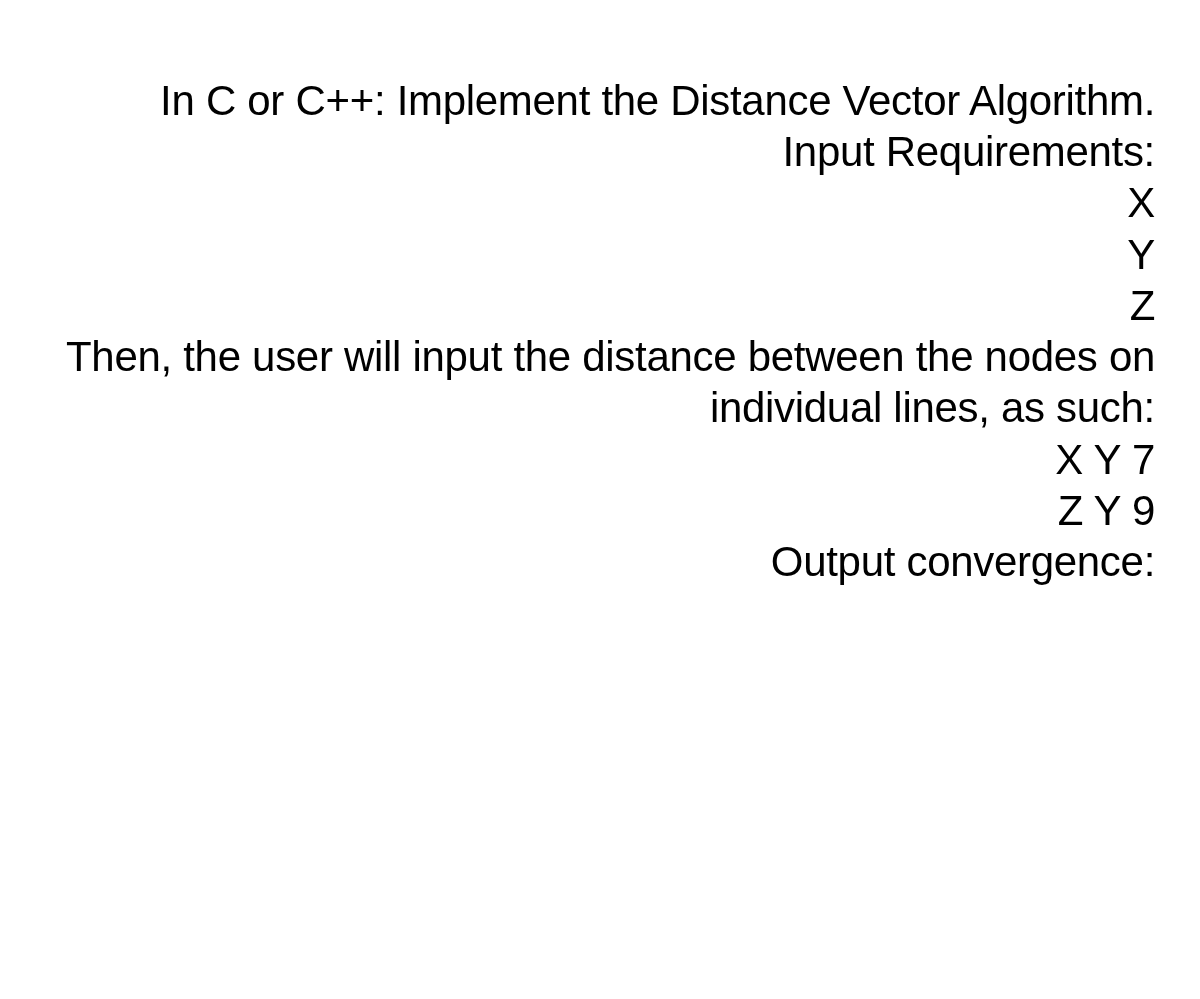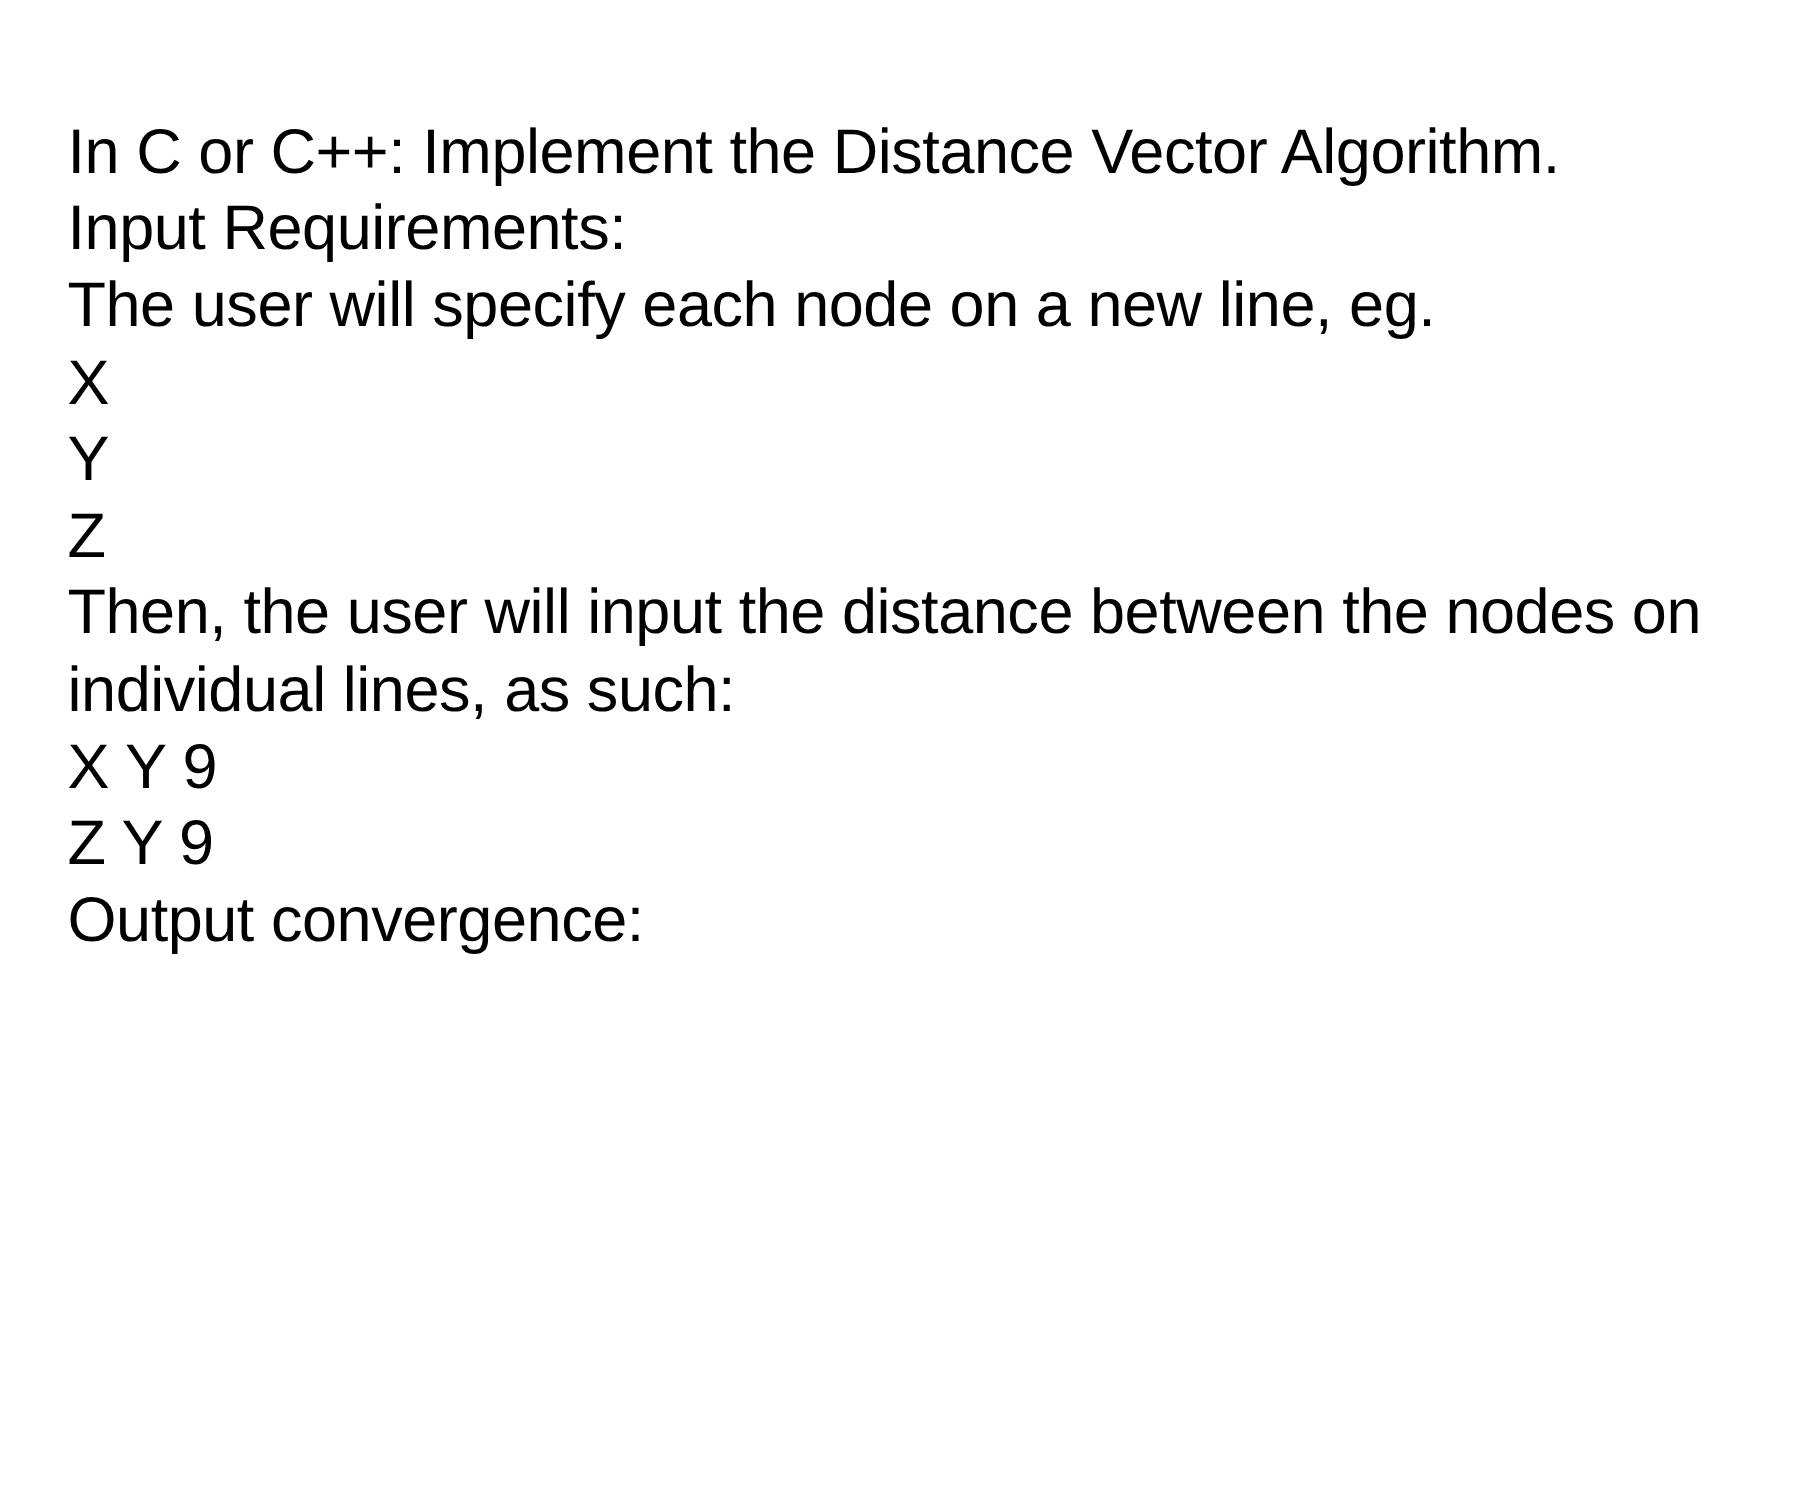--- a/index.html
+++ b/index.html
@@ -14,32 +14,32 @@
       font-family: -apple-system, BlinkMacSystemFont, "Segoe UI", "Helvetica Neue", Arial, sans-serif;
       padding: 75px 45px 0 45px;
       color: #000000;
       overflow: hidden;
     }
     .content {
       font-size: 42px;
       line-height: 1.22;
       font-weight: 400;
       letter-spacing: -0.3px;
+      text-align: right;
     }
     .content p {
       margin: 0;
     }
   </style>
 </head>
 <body>
 
 <div class="content">
   <p>In C or C++: Implement the Distance Vector Algorithm.</p>
   <p>Input Requirements:</p>
-  <p>The user will specify each node on a new line, eg.</p>
   <p>X</p>
   <p>Y</p>
   <p>Z</p>
   <p>Then, the user will input the distance between the nodes on individual lines, as such:</p>
-  <p>X Y 9</p>
+  <p>X Y 7</p>
   <p>Z Y 9</p>
   <p>Output convergence:</p>
 </div>
 
 </body></html>

